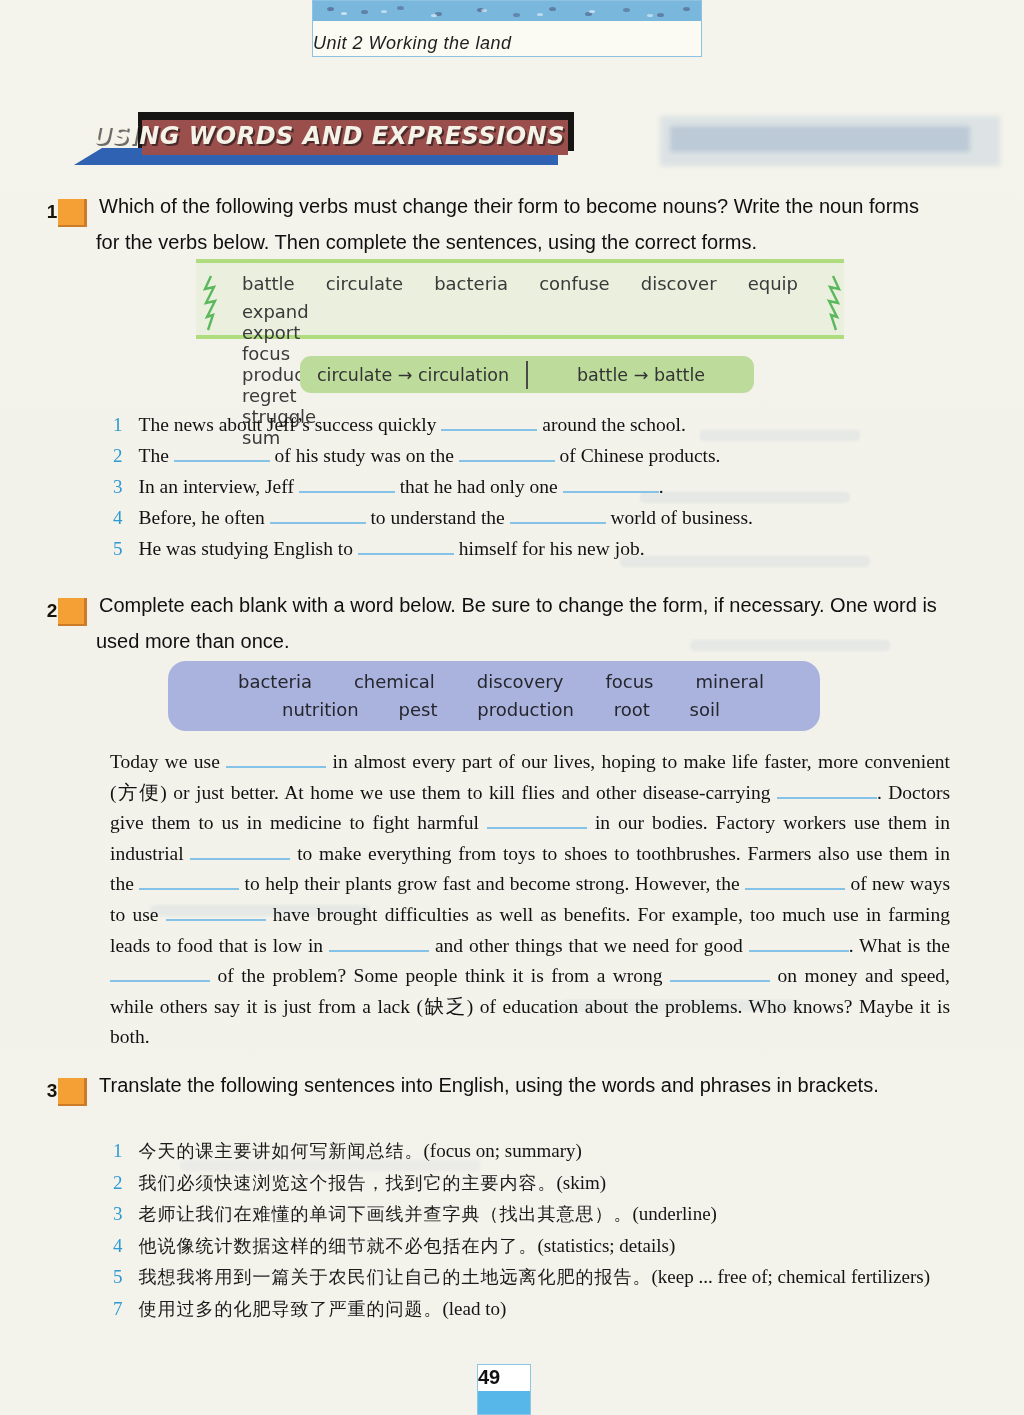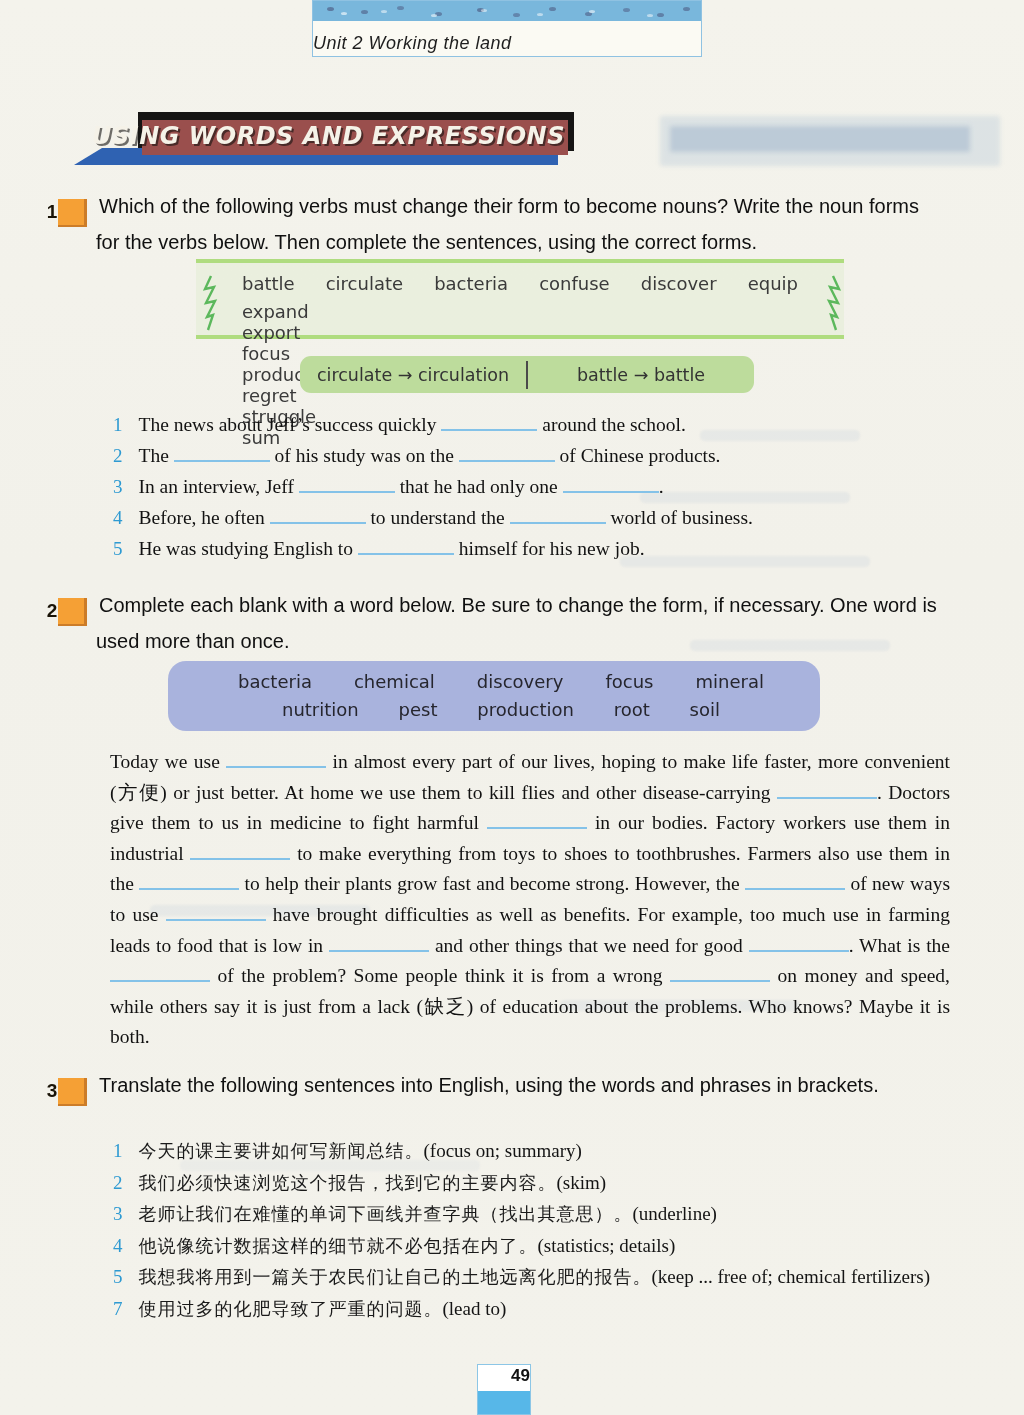--- a/index.html
+++ b/index.html
@@ -85,22 +85,22 @@
   .paragraph .blank{width:100px;}
   
   .cn-items{position:absolute; left:113px; top:1110px; width:880px;margin-top:29px;}
   .cn-item{height:31.5px; font-size:18px; white-space:nowrap;}
   .cn-item .s-num{font-family:"Liberation Serif",serif;}
   .cn-text{font-family:"Liberation Serif","DejaVu Sans",serif; color:#1a1a1a; letter-spacing:1px;}
   .cn-hint{font-family:"Liberation Serif",serif; font-size:19px; letter-spacing:0;}
   
   .pagenum-box{position:absolute; left:477px; top:1364px; width:54px; height:51px;
     border:1px solid #8cc6e6; background:#ffffff; box-sizing:border-box;}
-  .pagenum-box .num{height:25px; text-align:right; font-family:"Liberation Sans",sans-serif;
-    font-weight:bold; font-size:17px; padding-top:1px; color:#111;}
+  .pagenum-box .num{height:25px; text-align:left; font-family:"Liberation Sans",sans-serif;
+    font-weight:bold; font-size:20px; padding-top:1px; color:#111;}
   .pagenum-box .band{height:23px; background:#57b7e8;}
 </style>
 </head>
 <body>
 
 <div class="page">
 
   <div class="unit-box">
     <div class="unit-band">
       <span class="drops-a"></span>

